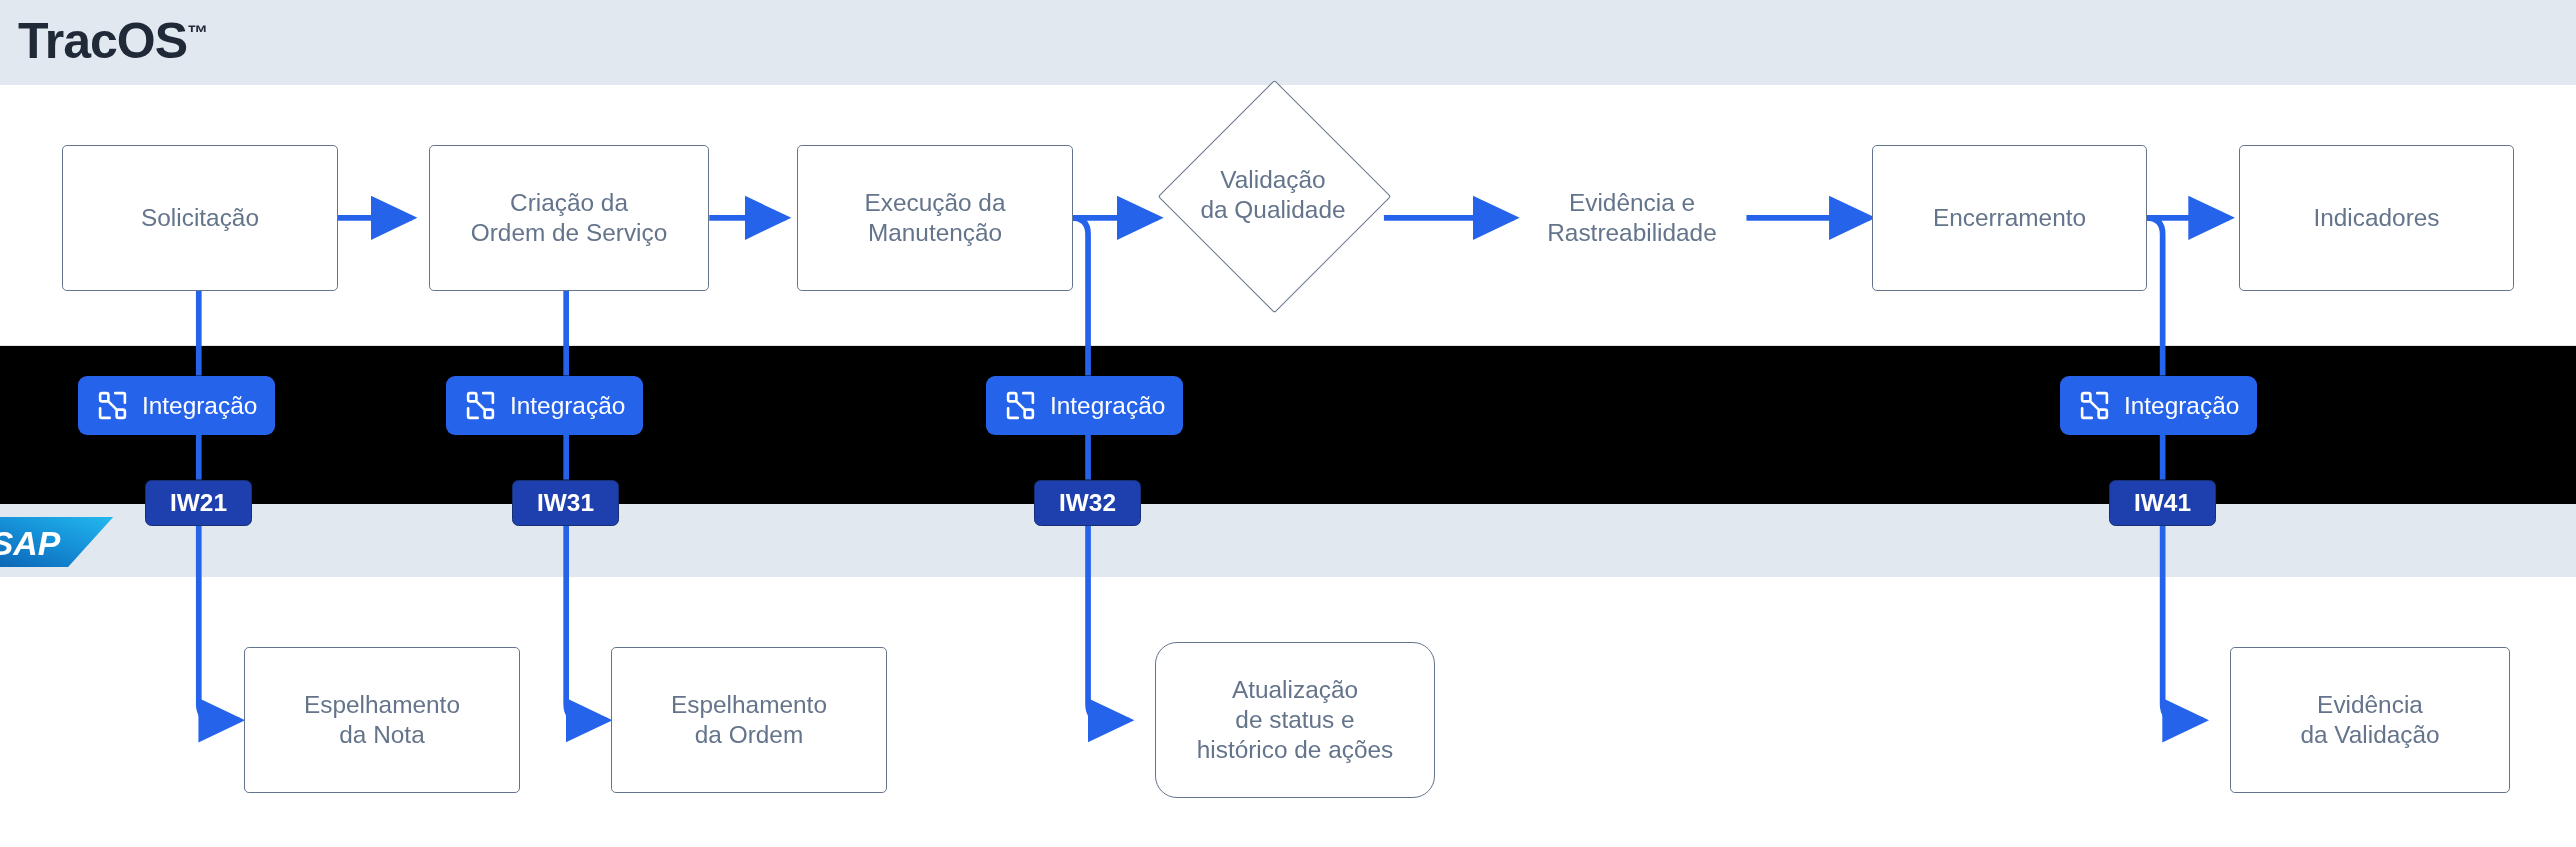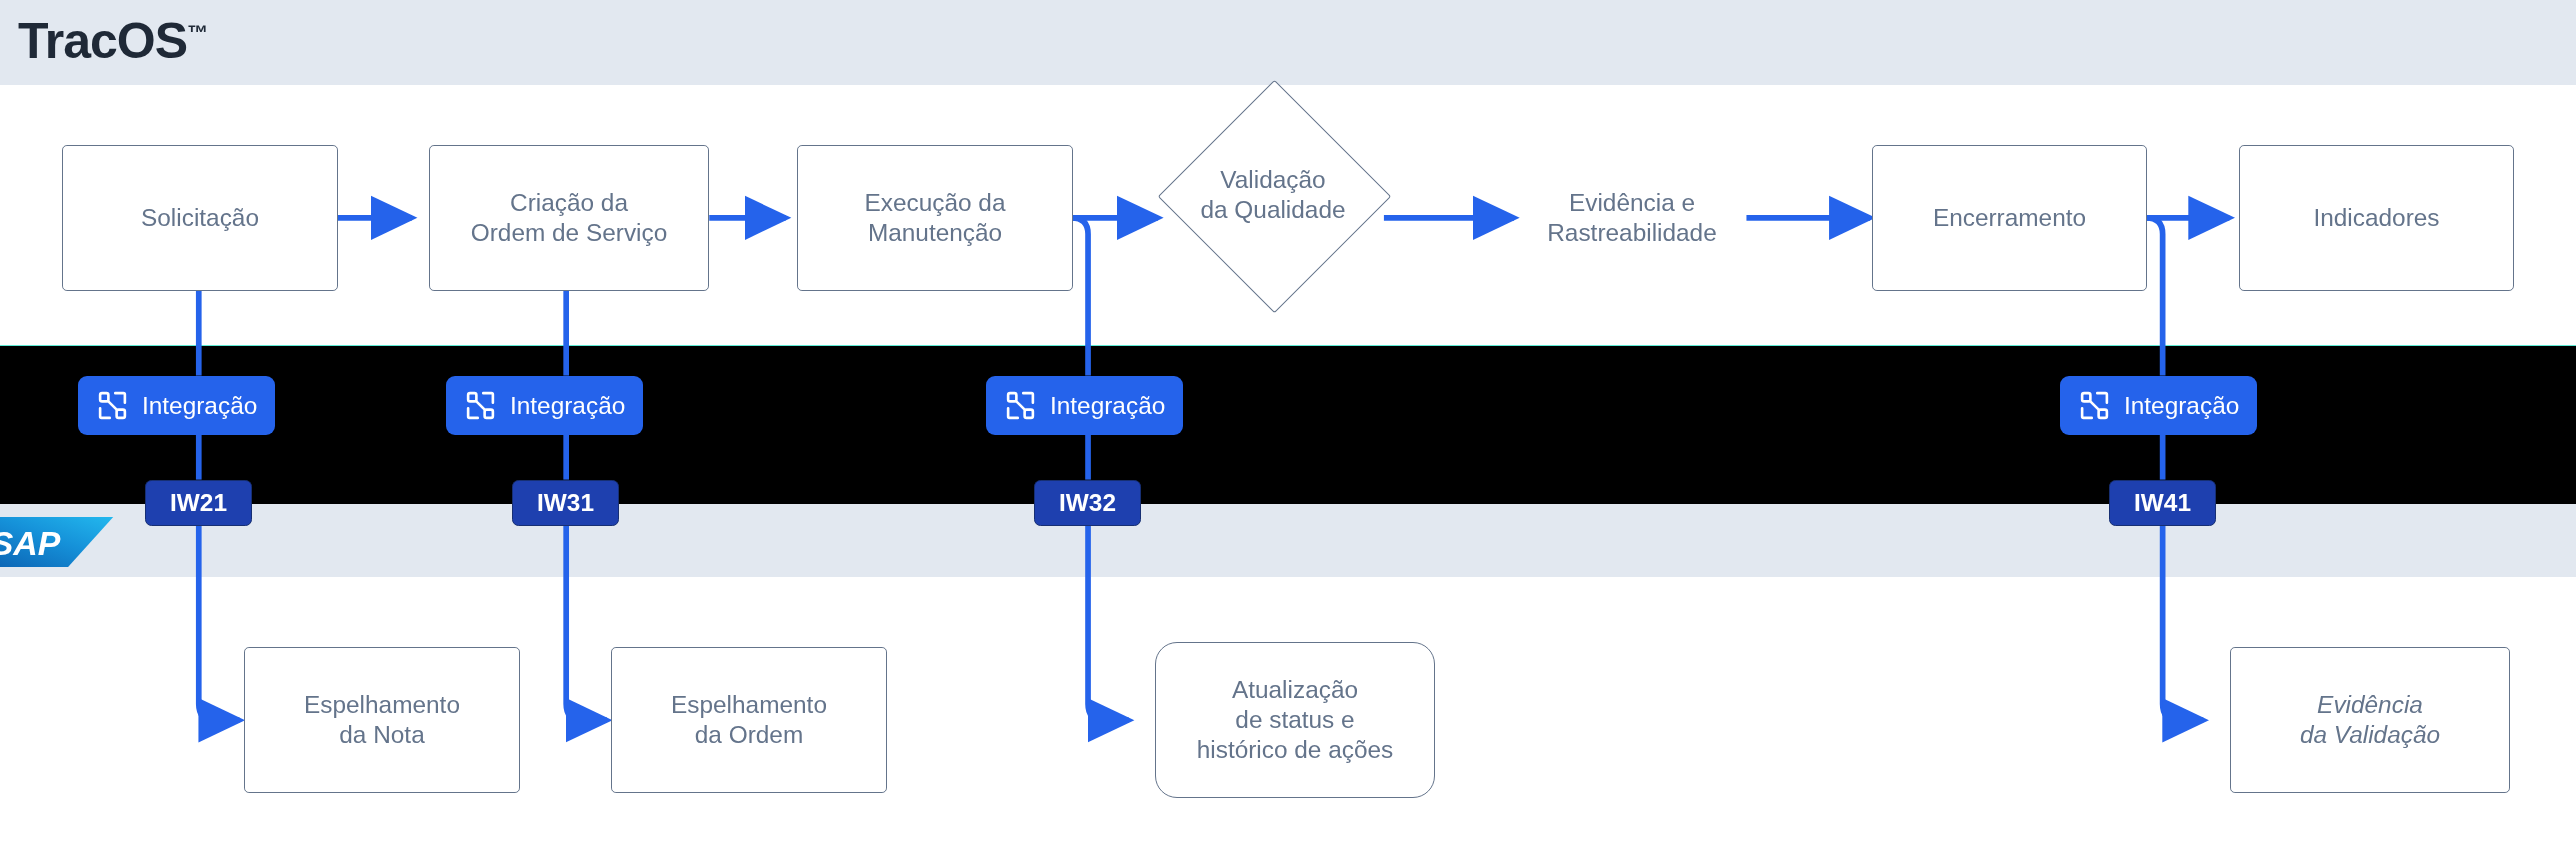--- a/index.html
+++ b/index.html
@@ -1,21 +1,21 @@
 <!DOCTYPE html>
 <html style="font-size:13px"><head>
 <meta charset="utf-8">
 <title>TracOS Integration Flow</title>
 <style>
   html,body{margin:0;padding:0;background:#ffffff;}
   body{
     font-family:"Liberation Sans","DejaVu Sans",sans-serif;
     width:2576px;height:847px;overflow:hidden;
   }
-  #stage{position:relative;width:2576px;height:847px;background:#5eead4;overflow:hidden;}
+  #stage{position:relative;width:2576px;height:847px;background:#e5e5e5;overflow:hidden;}
 
   
   .band{position:absolute;left:0;width:2576px;}
   #band-header{top:0;height:85px;background:#e2e8f0;border-bottom:0.8px solid #d6dde7;}
   #band-tracos{top:85px;height:260px;background:#ffffff;}
   #band-black{top:346px;height:159px;background:#000000;}
   #band-sap{top:504px;height:73px;background:#e2e8f0;}
   #band-bottom{top:577px;height:270px;background:#ffffff;}
 
   
@@ -232,19 +232,19 @@
     <span class="lines">Espelhamento
 da Ordem</span>
   </div>
 
   <div class="node" id="o-atualizacao" style="left:1155px;top:642px;width:280px;height:156px;border-radius:22px;">
     <span class="lines">Atualização
 de status e
 histórico de ações</span>
   </div>
 
-  <div class="node" id="o-evidencia" style="left:2230px;top:647px;width:280px;height:146px;font-style:italic;">
+  <div class="node" id="o-evidencia" style="left:2230px;top:647px;width:280px;height:146px;">
     <span class="lines">Evidência
 da Validação</span>
   </div>
 
 </div>
 
 
 </body></html>

